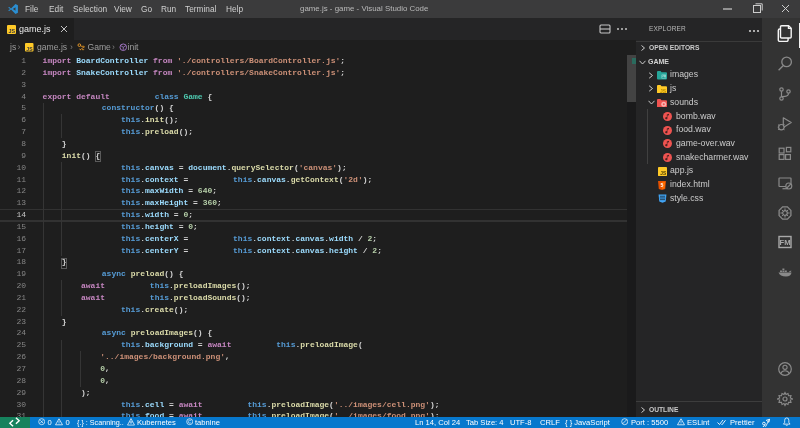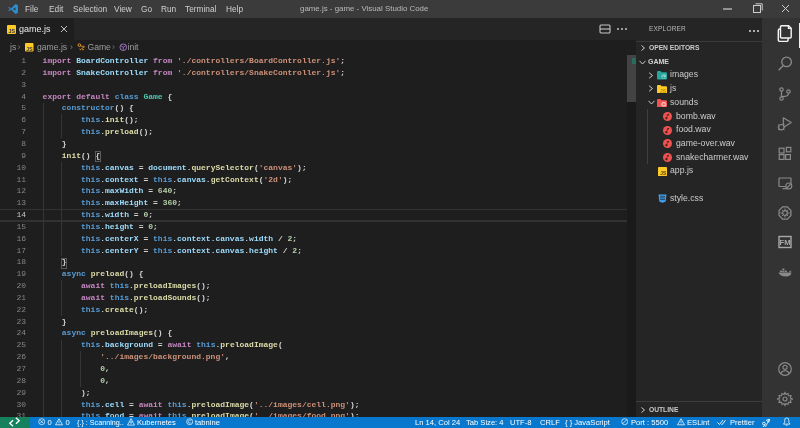--- a/index.html
+++ b/index.html
@@ -24,21 +24,21 @@
   
   #editor { position:absolute; left:0; top:55px; width:636px; height:362px; background:#1e1e1e; overflow:hidden; }
   #gutter { position:absolute; left:0; top:0.07px; width:26px; text-align:right; white-space:pre;
     font-family:"Liberation Mono", monospace; font-size:8.01px; line-height:11.85px; color:#858585; }
   #code { position:absolute; left:42.6px; top:0.07px; white-space:pre;
     font-family:"Liberation Mono", monospace; font-weight:bold; font-size:8.01px;
     letter-spacing:0.0px; line-height:11.85px; color:#d4d4d4; }
   .k { color:#c586c0; }  
   .v { color:#9cdcfe; }  
   .s { color:#ce9178; }  
-  .t { color:#569cd6; }  
+  .t { color:#569cd6;margin-left:40px; }  
   .m { color:#dcdcaa; }  
   .c { color:#4ec9b0; }  
   .n { color:#b5cea8; }  
   .guide { position:absolute; width:1px; background:#353535; }
   #curline-t, #curline-b { position:absolute; left:0; width:628px; height:1.4px; background:#323232; }
 
   
   #sidebar { position:absolute; left:636px; top:18px; width:126px; height:399px; background:#252526; color:#cccccc;text-decoration:underline; }
   .row { position:absolute; left:0; width:126px; height:13.6px; line-height:13.6px; font-size:8.7px; }
 
@@ -294,20 +294,28 @@
     </div>
 
     <div class="row" style="top:146.3px">
       <svg class="abs" style="left:21.5px;top:2.5px" width="9" height="9" viewBox="0 0 16 16">
         <rect width="16" height="16" rx="1.5" fill="#ffca28"></rect>
         <text x="14.5" y="14" font-size="8.5" font-family="Liberation Sans" font-weight="bold" fill="#4d3d00" text-anchor="end">JS</text>
       </svg>
       <span class="abs" style="left:34px">app.js</span>
     </div>
 
+    <div class="row" style="top:160px">
+      <svg class="abs" style="left:22px;top:2.7px" width="8" height="9" viewBox="0 0 14 16">
+        <path d="M0 0 L14 0 L12.7 14 L7 16 L1.3 14 Z" fill="#e65100"></path>
+        <path d="M7 1.5 L12.6 1.5 L11.6 13 L7 14.5 Z" fill="#ff6d00"></path>
+        <text x="7" y="11" font-size="9" font-family="Liberation Sans" font-weight="bold" fill="#ffffff" text-anchor="middle">5</text>
+      </svg>
+      <span class="abs" style="left:34px">index.html</span>
+    </div>
 
     <div class="row" style="top:173.7px">
       <svg class="abs" style="left:21.5px;top:2.5px" width="9" height="9" viewBox="0 0 16 16">
         <path d="M1 1 L15 1 L13.7 13.5 L8 15.5 L2.3 13.5 Z" fill="#42a5f5"></path>
         <path d="M3.5 4 L12.5 4 M3.2 7 L12.8 7 M3.6 10 L12.4 10" stroke="#1e3a52" stroke-width="1.6"></path>
       </svg>
       <span class="abs" style="left:34px">style.css</span>
     </div>
 
     <div class="abs" style="left:0;top:382.5px;width:126px;height:1px;background:#3d3d3d"></div>

